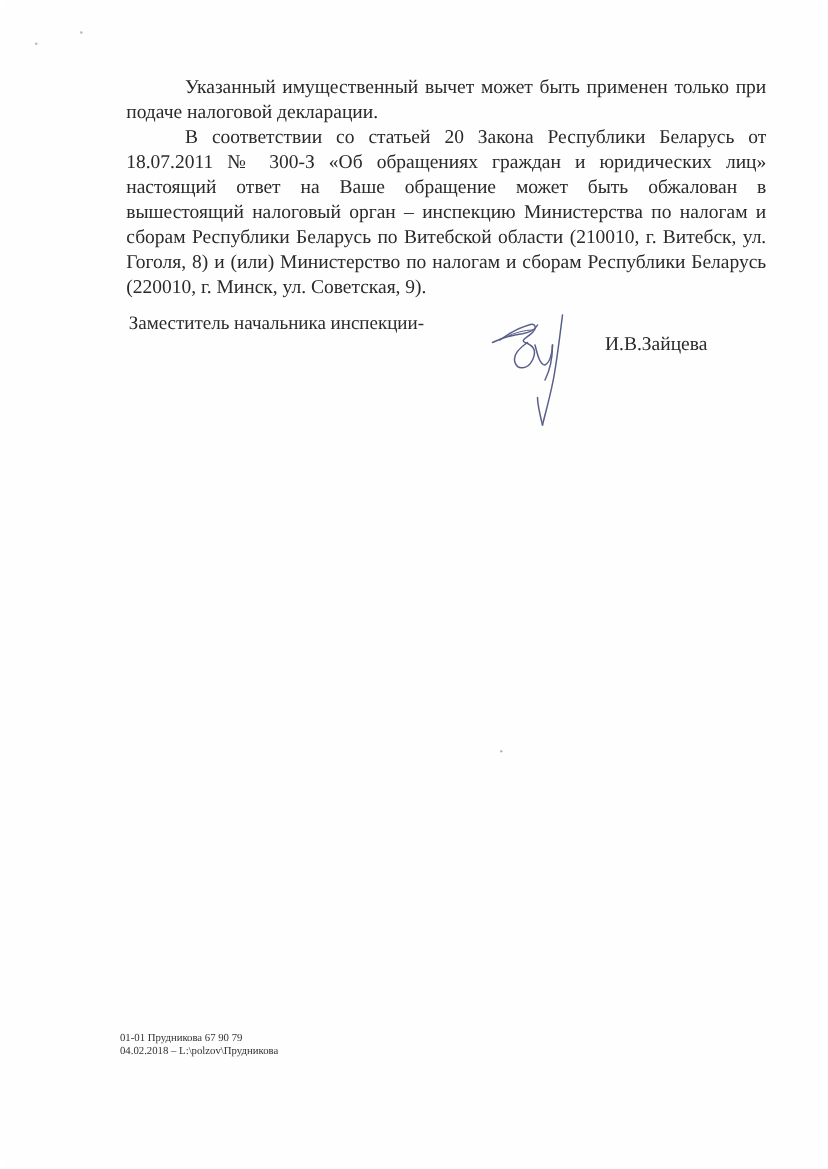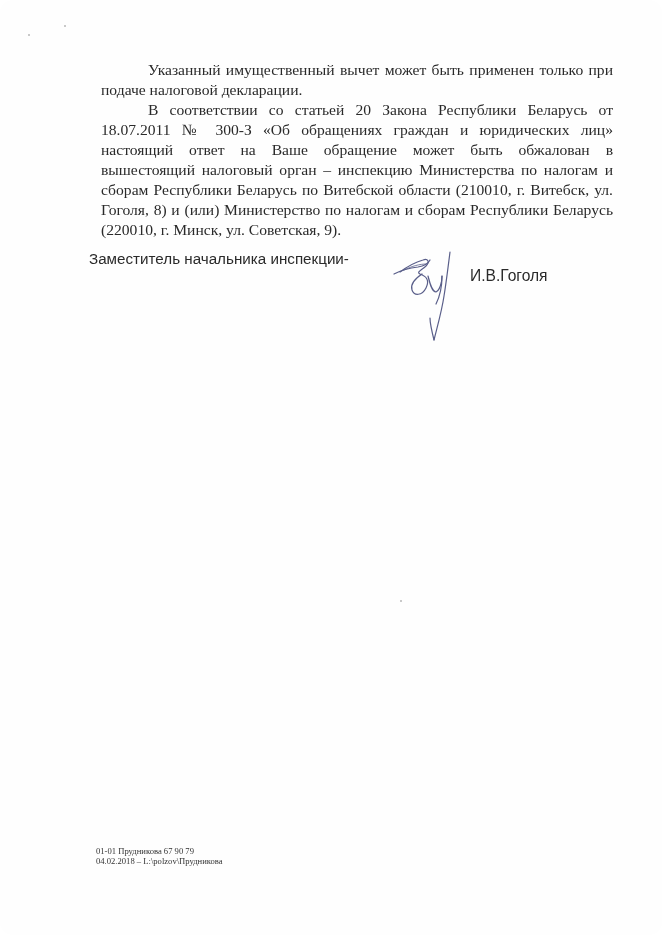--- a/index.html
+++ b/index.html
@@ -37,46 +37,46 @@
       font-size: 15.6px;
       line-height: 20px;
       text-align: justify;
     }
     .body-text p {
       margin: 0;
       text-indent: 47px;
     }
     .signature-block {
       position: absolute;
-      left: 89px;
+      left: 103px;
       top: 250px;
       width: 520px;
       font-size: 15.2px;
       line-height: 17px;
-      font-family: Liberation Sans, sans-serif;
+      font-family: Liberation Serif, serif;
     }
     .signer-title div { white-space: nowrap; }
     .signer-name {
       position: absolute;
       left: 381px;
       top: 17px;
       font-size: 15.6px;
       white-space: nowrap;
     }
     .signature {
       position: absolute;
       left: 390px;
       top: 240px;
       width: 90px;
       height: 110px;
     }
     .footer-note {
       position: absolute;
       left: 96px;
-      top: 847px;
+      top: 826px;
       font-size: 8.6px;
       line-height: 9.5px;
       color: #333;
       white-space: nowrap;
     }
   </style>
 </head>
 <body>
 
 <div class="page">
@@ -87,21 +87,21 @@
 
   <div class="body-text">
     <p>Указанный имущественный вычет может быть применен только при подаче налоговой декларации.</p>
     <p>В соответствии со статьей 20 Закона Республики Беларусь от 18.07.2011 № 300-З «Об обращениях граждан и юридических лиц» настоящий ответ на Ваше обращение может быть обжалован в вышестоящий налоговый орган – инспекцию Министерства по налогам и сборам Республики Беларусь по Витебской области (210010, г. Витебск, ул. Гоголя, 8) и (или) Министерство по налогам и сборам Республики Беларусь (220010, г. Минск, ул. Советская, 9).</p>
   </div>
 
   <div class="signature-block">
     <div class="signer-title">
       <div>Заместитель начальника инспекции-</div>
     </div>
-    <div class="signer-name">И.В.Гоголя</div>
+    <div class="signer-name">И.В.Зайцева</div>
   </div>
 
   <svg class="signature" viewBox="0 0 90 110">
     <g fill="none" stroke="#5a5f8a" stroke-width="1.2" stroke-linecap="round" stroke-linejoin="round">
       <path d="M4 34 C 12 30, 20 28, 28 27 C 34 26, 38 24, 40 20"></path>
       <path d="M10 32 C 18 26, 26 22, 33 20 C 38 18, 40 22, 36 26 C 32 30, 26 32, 30 34 C 36 36, 40 40, 36 48 C 32 56, 24 56, 22 50 C 20 44, 26 38, 32 34"></path>
       <path d="M38 36 C 40 44, 42 52, 46 52 C 50 50, 52 42, 52 36"></path>
       <path d="M52 36 C 52 46, 50 56, 46 64"></path>
       <path d="M60 12 C 58 28, 56 44, 54 56 C 52 70, 48 84, 44 100"></path>
       <path d="M44 100 C 42 92, 40 84, 40 78"></path>

